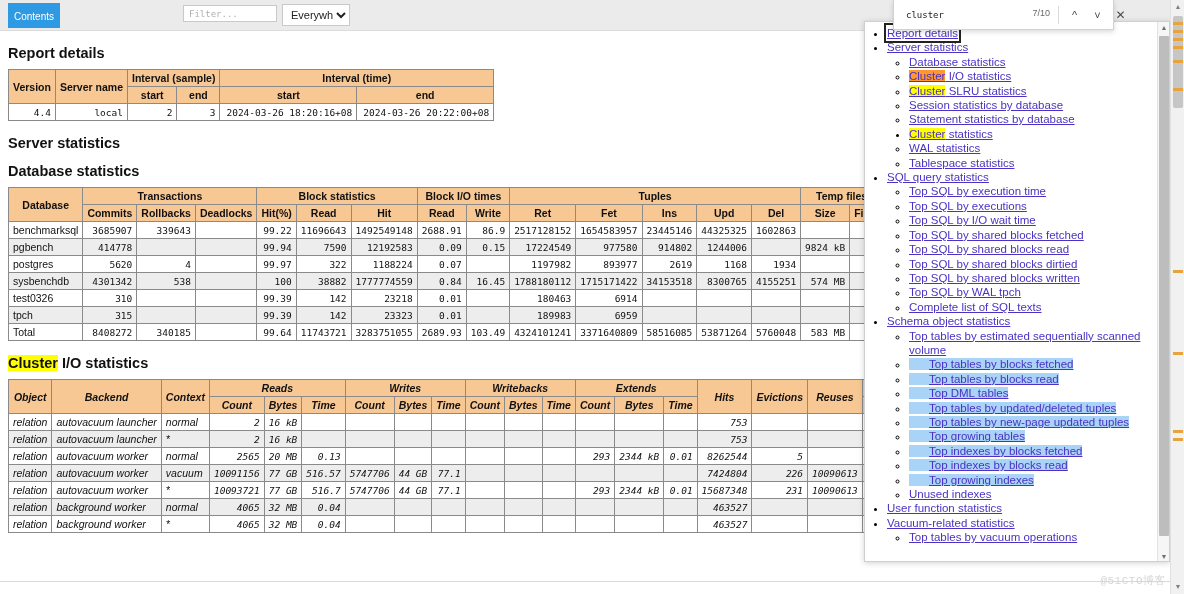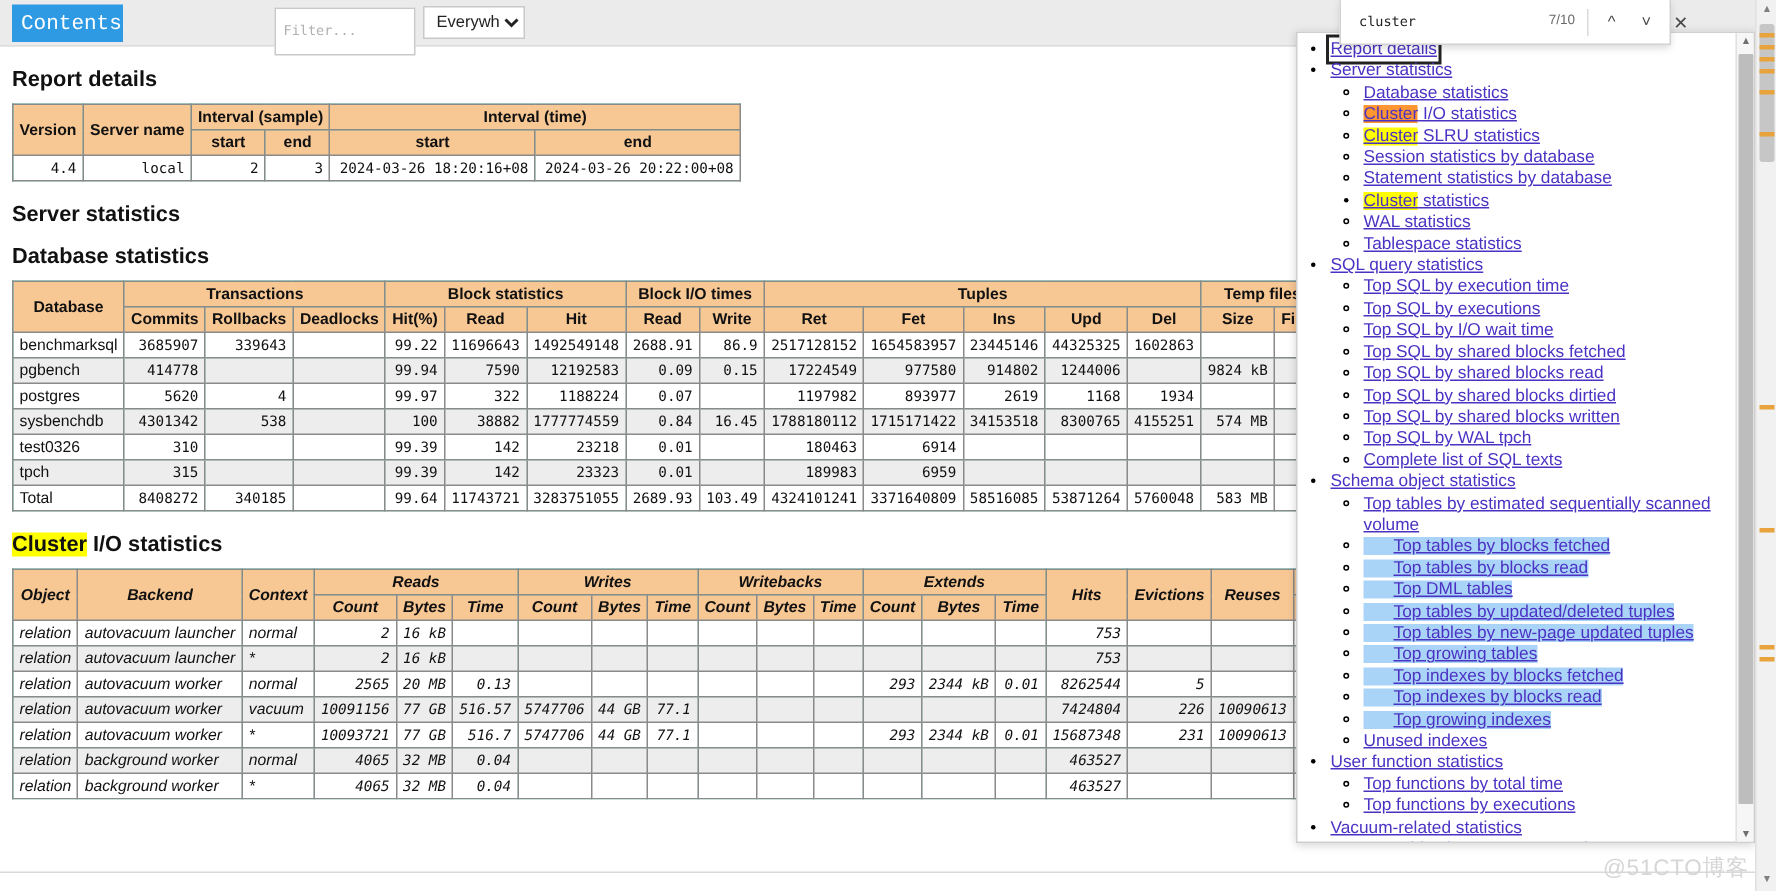--- a/index.html
+++ b/index.html
@@ -20,33 +20,33 @@
 
   
   .toolbar {
     position: absolute; left: 0; top: 0;
     width: 1170px; height: 31px;
     background: #ebebeb;
     border-bottom: 1px solid #dcdcdc;
   }
   .contents-btn {
     position: absolute; left: 8px; top: 3px;
-    width: 74px; height: 25px;
+    width: 52px; height: 25px;
     background: #2f9ae4;
     color: #ffffff;
-    font-family: Liberation Mono, monospace;
-    font-size: 14px;
+    font-family: Liberation Sans, sans-serif;
+    font-size: 10px;
     line-height: 25px;
     text-align: center;
     cursor: pointer;
     border: none;
   }
   .filter-input {
     position: absolute; left: 183px; top: 5px;
-    width: 94px; height: 32px;
+    width: 94px; height: 17px;
     background: #fff;
     border: 1px solid #c9c9c9;
     font-family: "DejaVu Sans Mono", monospace;
     font-size: 9px;
     color: #333;
     padding: 0 5px;
     outline: none;
   }
   .filter-input::placeholder { color: #b0b0b0; }
   .scope-select {
@@ -265,23 +265,23 @@
   .win-sb .mark {
     position: absolute; left: 2px;
     width: 10px; height: 3px;
     background: #e8a33d;
   }
 
   
   .watermark {
     position: absolute;
     right: 18px; bottom: 6px;
-    font-size: 15px;
+    font-size: 11px;
     color: #d6d6d6;
-    font-family: Liberation Sans, sans-serif;
+    font-family: Liberation Mono, monospace;
     letter-spacing: 0.5px;
     z-index: 80;
     user-select: none;
   }
   .bottom-line {
     position: absolute; left: 0; bottom: 12px;
     width: 1170px; height: 1px; background: #d9d9d9;
     z-index: 75;
   }
   .bottom-strip {
@@ -736,24 +736,21 @@
               <li><a class="sel">Top tables by blocks read</a></li>
               <li><a class="sel">Top DML tables</a></li>
               <li><a class="sel">Top tables by updated/deleted tuples</a></li>
               <li><a class="sel">Top tables by new-page updated tuples</a></li>
               <li><a class="sel">Top growing tables</a></li>
               <li><a class="sel">Top indexes by blocks fetched</a></li>
               <li><a class="sel">Top indexes by blocks read</a></li>
               <li><a class="sel">Top growing indexes</a></li>
               <li><a>Unused indexes</a></li>
             </ul></li>
-          <li><a>User function statistics</a><ul>
-              <li><a>Top functions by total time</a></li>
-              <li><a>Top functions by executions</a></li>
-            </ul></li>
+          <li><a>User function statistics</a></li>
           <li><a>Vacuum-related statistics</a><ul>
               <li><a>Top tables by vacuum operations</a></li>
             </ul></li>
         </ul>
     </div>
     <div class="toc-sb">
       <div class="arrow up">▲</div>
       <div class="thumb"></div>
       <div class="arrow dn">▼</div>
     </div>

